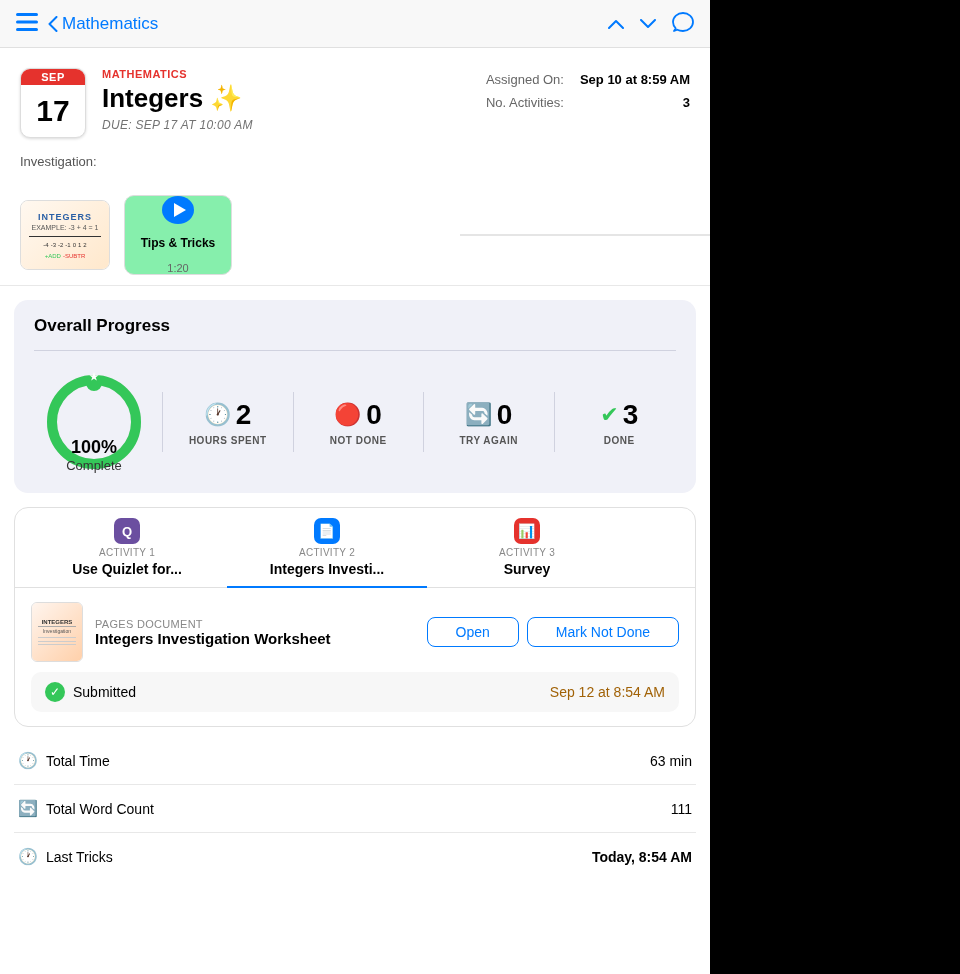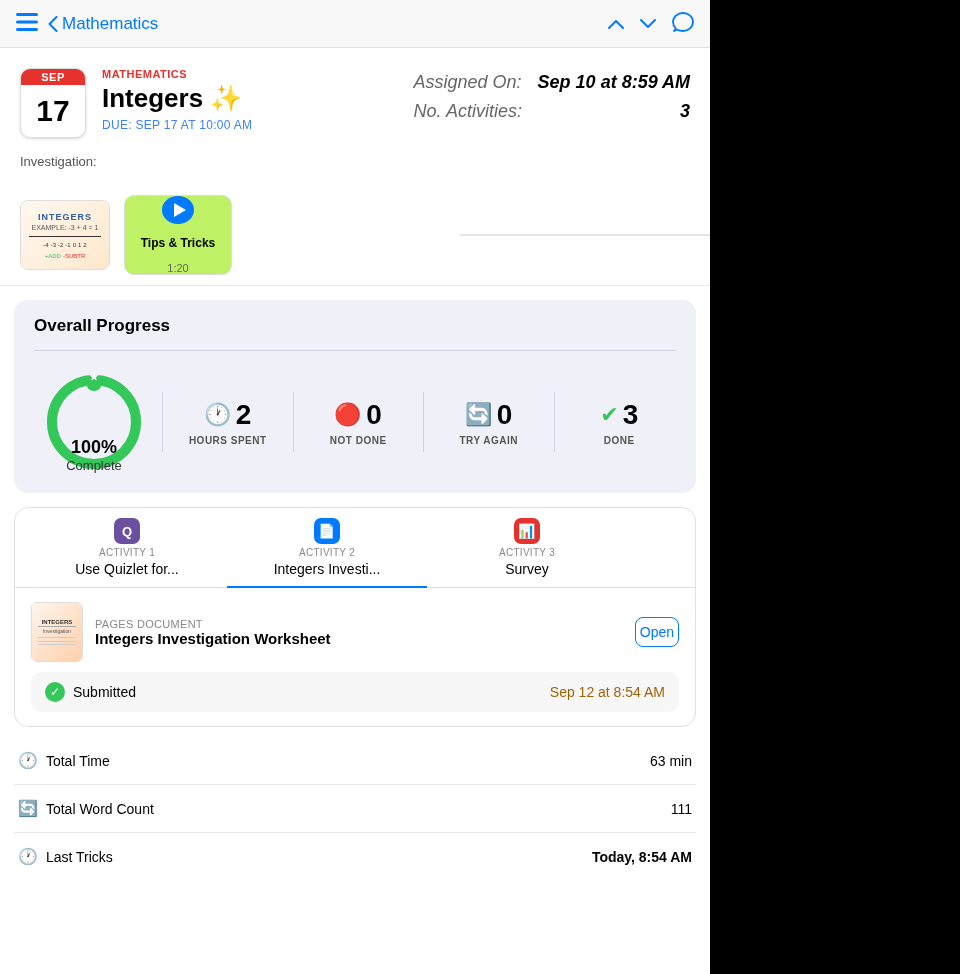--- a/index.html
+++ b/index.html
@@ -99,38 +99,38 @@
       margin-bottom: 3px;
     }
     .assignment-title {
       font-size: 26px;
       font-weight: 700;
       color: #000;
       margin-bottom: 4px;
     }
     .assignment-due {
       font-size: 12px;
-      color: #3b82f6;
+      color: #737373;
       text-transform: uppercase;
       letter-spacing: 0.3px;
+      font-style: italic;
     }
     .assignment-meta {
       display: flex;
       flex-direction: column;
       gap: 8px;
       margin-left: auto;
       min-width: 200px;
       padding-top: 4px;
     }
     .meta-row {
       display: flex;
       justify-content: space-between;
       gap: 16px;
-      font-size: 18px;
-      font-style: italic;
+      font-size: 13px;
     }
     .meta-label {
       color: #666;
     }
     .meta-value {
       font-weight: 600;
       color: #000;
     }
     .instructions-section {
       padding: 6px 20px 10px 20px;
@@ -179,21 +179,21 @@
       font-size: 9px;
       font-weight: 800;
       color: #2a5fa5;
       letter-spacing: 1px;
     }
     .video-attachment {
       width: 108px;
       min-width: 108px;
       height: 80px;
       border-radius: 10px;
-      background: #bef264;
+      background: #86efac;
       display: flex;
       flex-direction: column;
       align-items: center;
       justify-content: center;
       gap: 12px;
       border: 1px solid #ddd;
       position: relative;
     }
     .play-btn {
       width: 32px; height: 32px;
@@ -342,21 +342,21 @@
       background: #007AFF;
     }
     .activity-tab-label {
       font-size: 10px;
       color: #888;
       text-transform: uppercase;
       letter-spacing: 0.3px;
     }
     .activity-tab-name {
       font-size: 14px;
-      font-weight: 400;
+      font-weight: 700;
       color: #000;
       white-space: nowrap;
       overflow: hidden;
       text-overflow: ellipsis;
       max-width: 100%;
     }
     .activity-tab.active .activity-tab-name {
       color: #007AFF;
     }
     .activity-content {
@@ -398,21 +398,21 @@
     }
     .doc-actions {
       display: flex;
       gap: 8px;
     }
     .btn-outline {
       border: 1.5px solid #007AFF;
       background: transparent;
       color: #007AFF;
       border-radius: 8px;
-      padding: 6px 4px;
+      padding: 6px 28px;
       font-size: 14px;
       font-weight: 500;
       cursor: pointer;
     }
     .submitted-row {
       display: flex;
       align-items: center;
       justify-content: space-between;
       background: #f7f7f7;
       border-radius: 10px;
@@ -674,20 +674,21 @@
               <div style="width:38px;height:0.5px;background:#ccc;margin-top:2px;"></div>
               <div style="width:38px;height:0.5px;background:#ccc;margin-top:2px;"></div>
             </div>
           </div>
           <div class="doc-info">
             <div class="doc-type">PAGES DOCUMENT</div>
             <div class="doc-name">Integers Investigation Worksheet</div>
           </div>
           <div class="doc-actions">
             <button class="btn-outline">Open</button>
+            <button class="btn-outline">Mark Not Done</button>
           </div>
         </div>
 
         <div class="submitted-row">
           <div class="submitted-left">
             <div class="check-circle">✓</div>
             <span>Submitted</span>
           </div>
           <div class="submitted-time">Sep 12 at 8:54 AM</div>
         </div>

